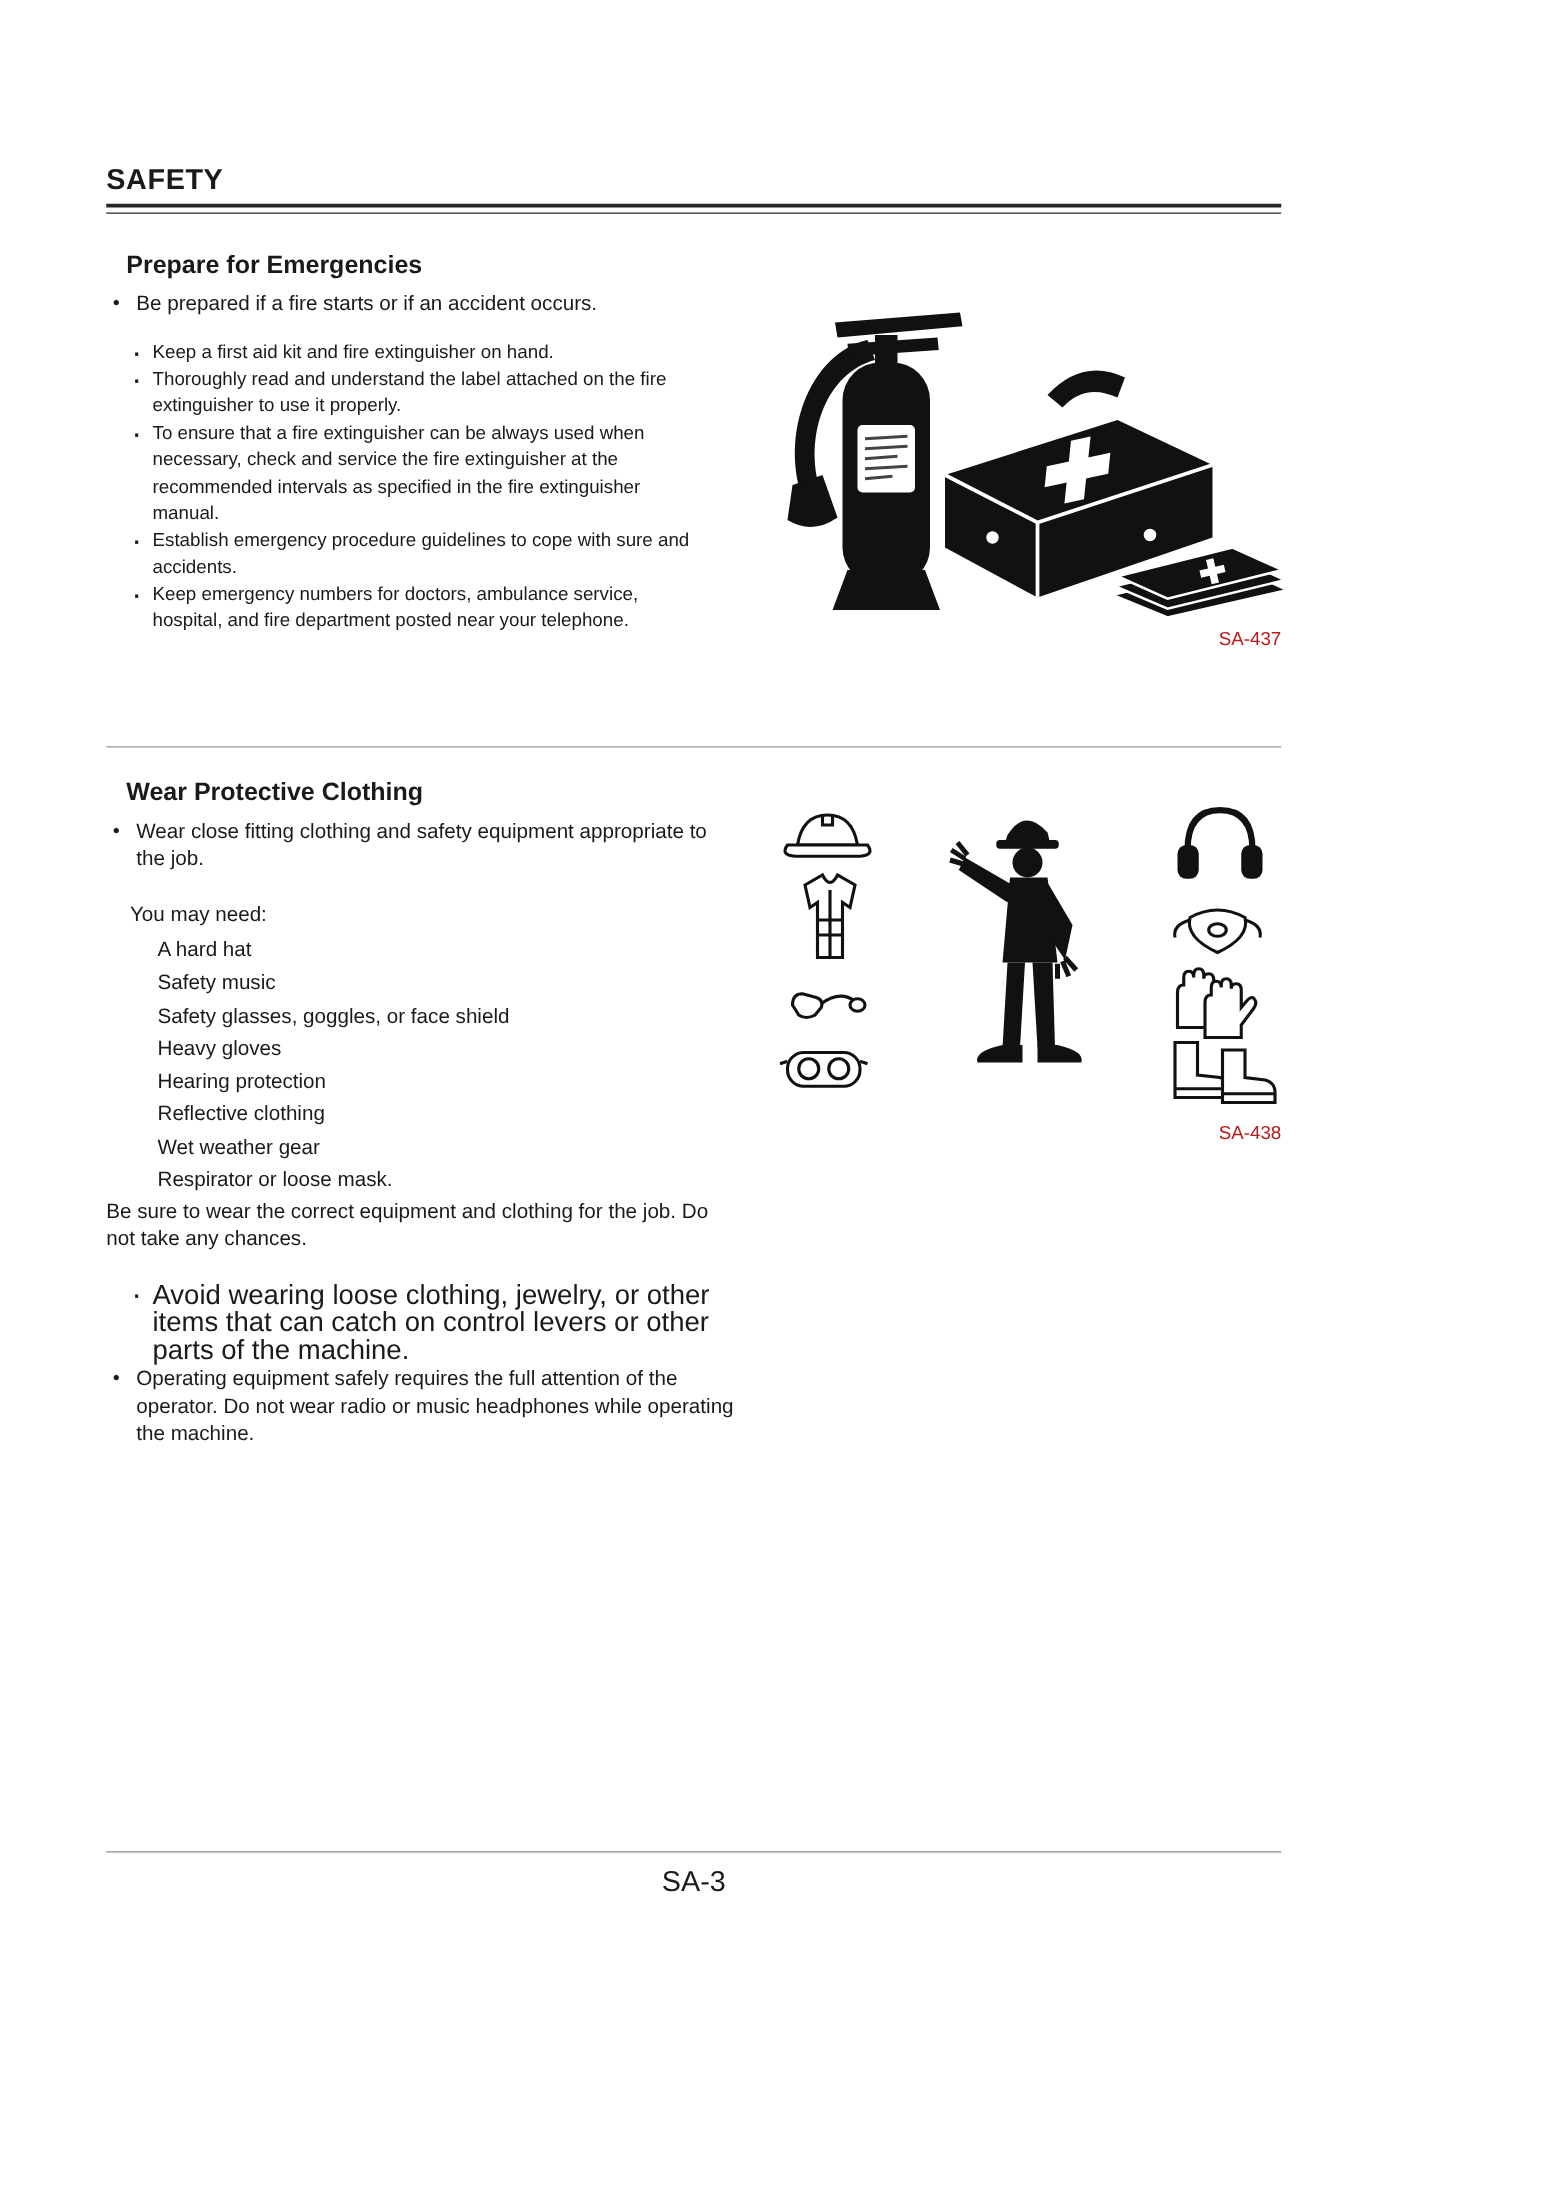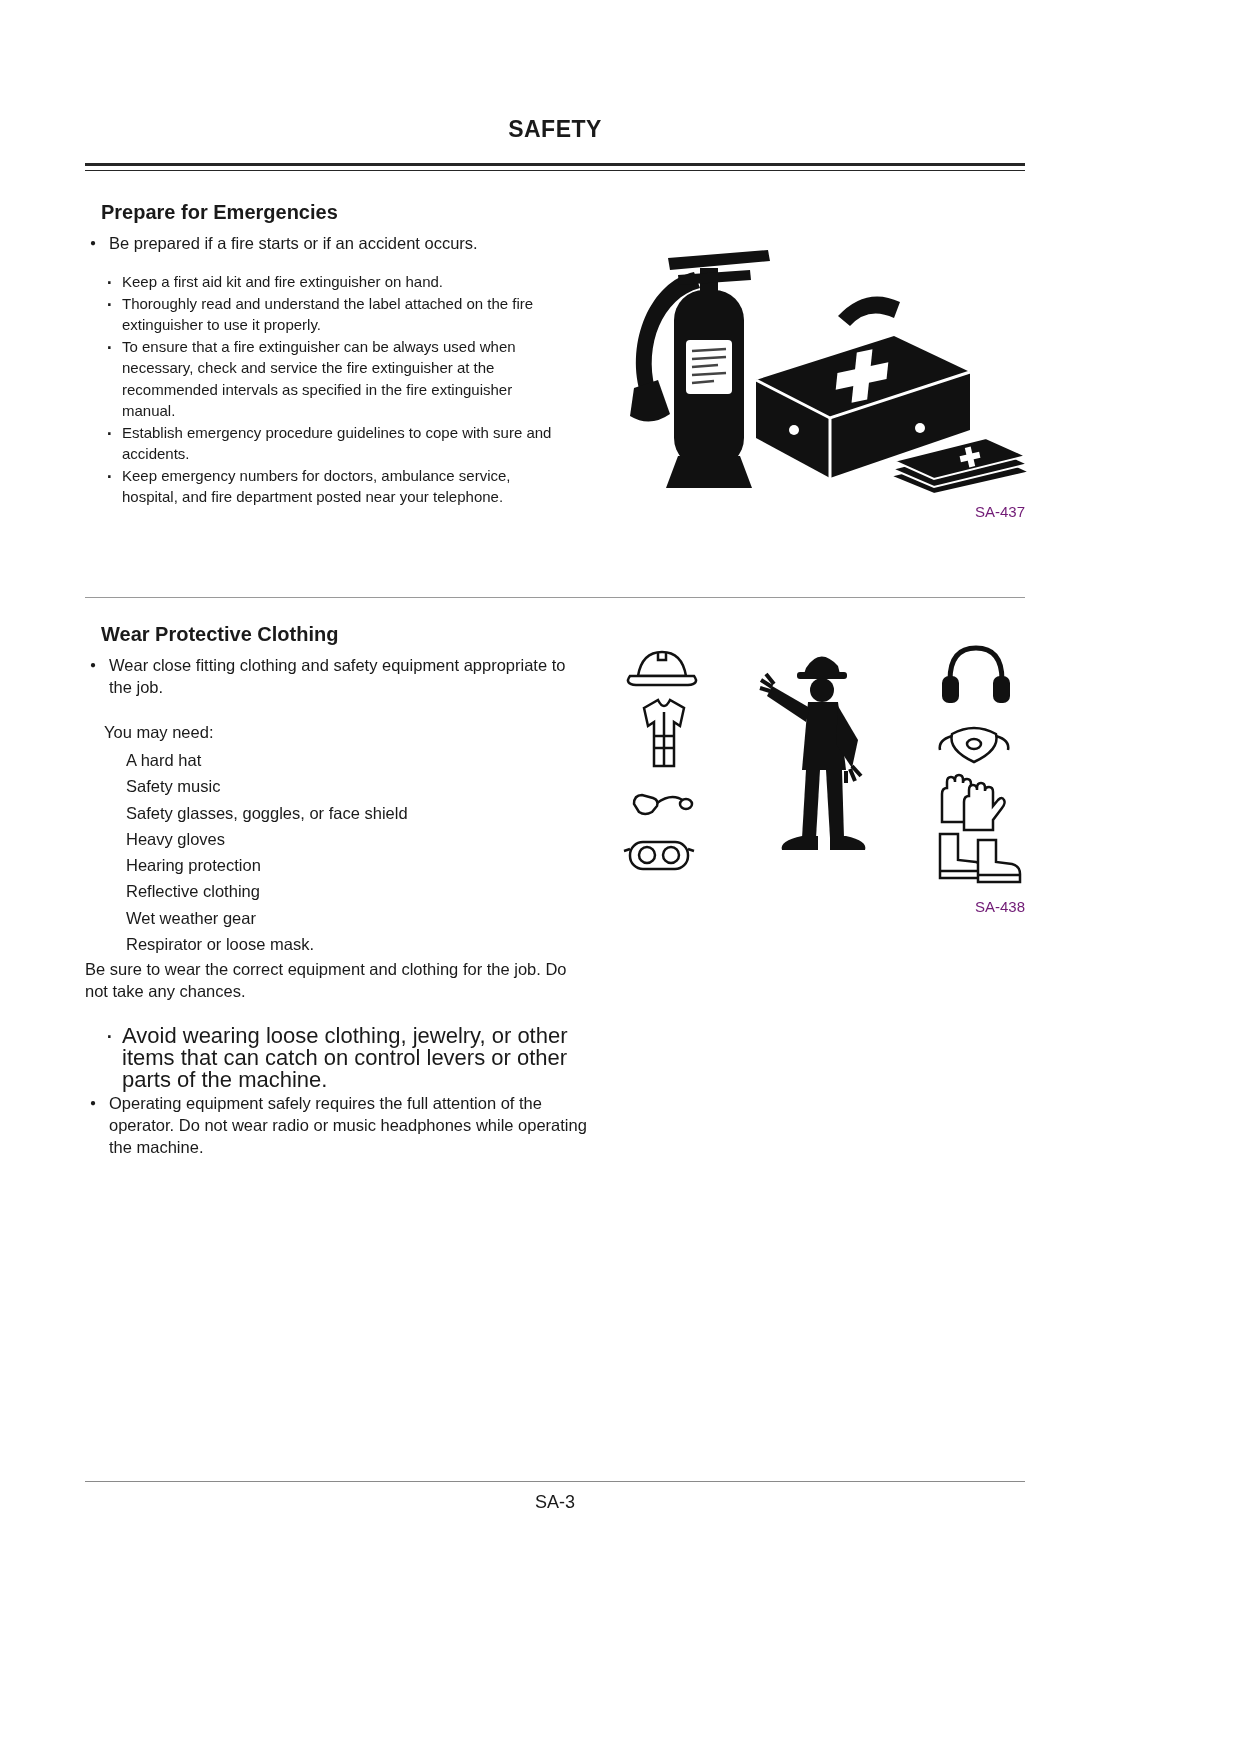--- a/index.html
+++ b/index.html
@@ -1,21 +1,21 @@
 <!DOCTYPE html>
 <html><head>
 <meta charset="utf-8">
 <style>
   html,body{margin:0;padding:0;background:#fff;}
   .page{
     position:relative;width:1241px;height:1754px;background:#ffffff;
     font-family:"Liberation Sans",sans-serif;color:#1a1a1a;overflow:hidden;
   }
   
-  .header-title{position:absolute;top:116px;left:85px;width:940px;text-align:center;
+  .header-title{position:absolute;top:130px;left:85px;width:940px;
     font-size:23px;font-weight:bold;letter-spacing:.5px;}
   .header-rule{position:absolute;top:163px;left:85px;width:940px;height:4px;
     border-top:3px solid #262626;border-bottom:1.5px solid #262626;}
   
   .sec-title{position:absolute;left:85px;margin:16px;font-size:20px;font-weight:bold;}
   .s1-title{top:185px;}
   .s2-title{top:607px;}
   
   .txt{font-size:16.5px;line-height:22px;}
   .bullet-row{display:flex;position:absolute;}
@@ -30,28 +30,28 @@
   .need-list{position:absolute;top:747px;left:126px;font-size:16.5px;}
   .need-list .need-item{line-height:26.3px;}
   .para{position:absolute;top:958px;left:85px;width:490px;}
   .s2-sub{top:1025px;left:105px;width:490px;}
   .s2-sub .stext{width:465px;font-size:22px;line-height:22px;}
   .s2-bullet2{top:1092px;left:90px;width:510px;}
   
   .fig1{position:absolute;left:598px;top:230px;width:440px;height:265px;}
   .fig2{position:absolute;left:618px;top:642px;width:415px;height:250px;}
   .fig-caption{position:absolute;left:85px;width:940px;text-align:right;
-    font-size:15px;color:#701a75;}
+    font-size:15px;color:#b91c1c;}
   .cap1{top:503px;}
   .cap2{top:898px;}
   
   .section-divider{position:absolute;top:597px;left:85px;width:940px;border-top:1px solid #9a9a9a;}
   .footer-rule{position:absolute;top:1481px;left:85px;width:940px;border-top:1px solid #8a8a8a;}
   .footer-page{position:absolute;top:1492px;left:85px;width:940px;text-align:center;
-    font-size:18px;color:#1a1a1a;}
+    font-size:23px;color:#1a1a1a;}
   svg{display:block;}
 </style>
 </head>
 <body>
 
 <div class="page">
 
   <div class="header-title">SAFETY</div>
   <div class="header-rule"></div>
 

